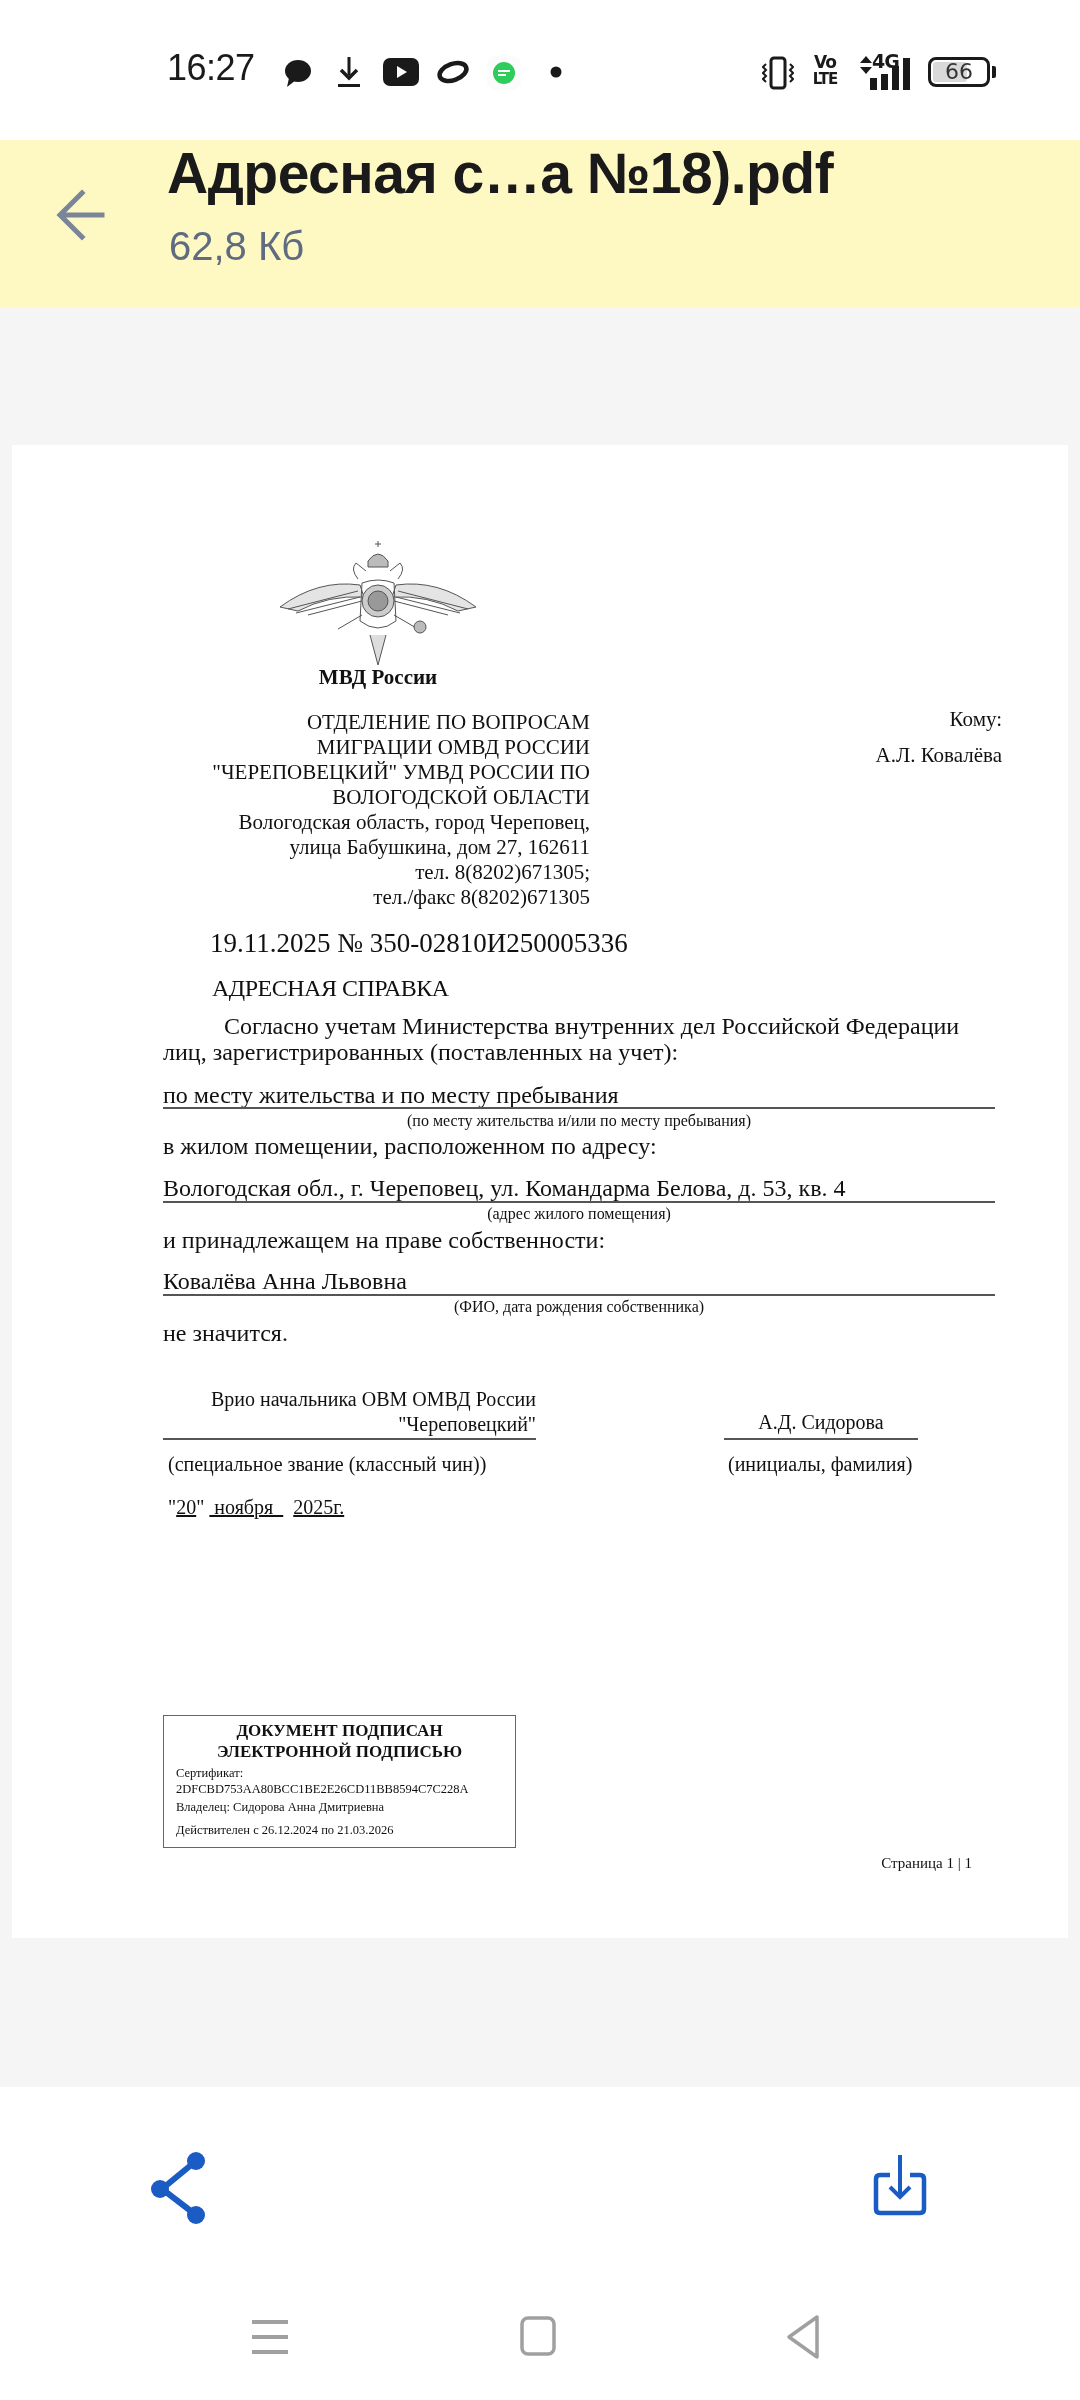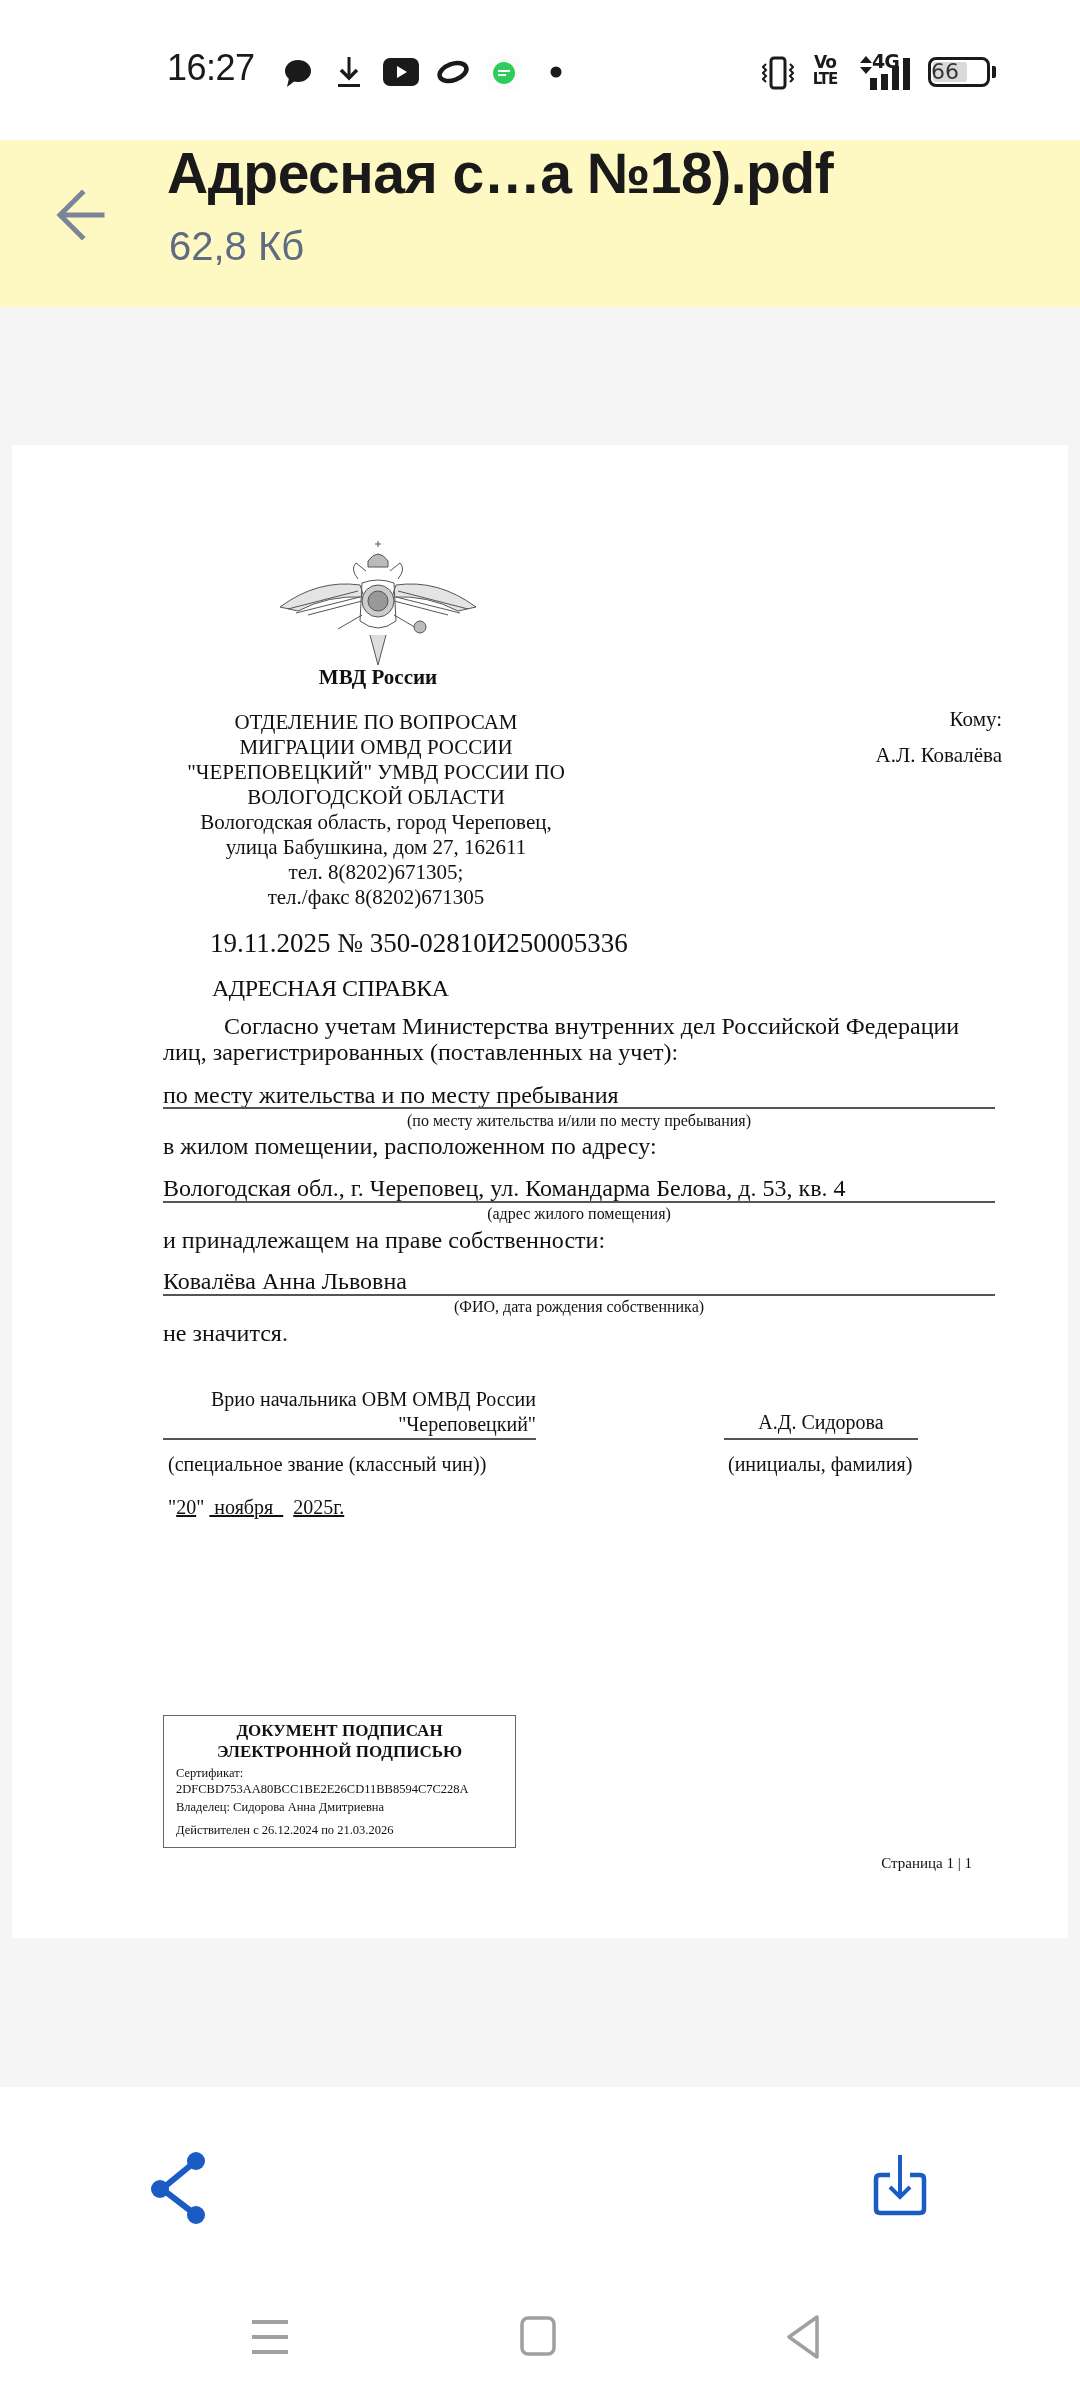--- a/index.html
+++ b/index.html
@@ -5,37 +5,37 @@
   * { box-sizing: border-box; margin: 0; padding: 0; }
   html, body { width: 1080px; height: 2400px; background: #ffffff; overflow: hidden; }
   body { position: relative; font-family: "Liberation Sans", sans-serif; color: #1c1c1c; }
 
   
   .statusbar { position: absolute; left: 0; top: 0; width: 1080px; height: 140px; }
   .sb-time { position: absolute; left: 167px; top: 47px; font-size: 36px; color: #1a1a1a; letter-spacing: -0.5px; font-family: Liberation Sans, sans-serif; }
   .sb-icon { position: absolute; top: 56px; }
   .battery { position: absolute; left: 928px; top: 57px; width: 62px; height: 30px; border: 3px solid #1a1a1a; border-radius: 8px; }
   .battery-fill { position: absolute; left: 2px; top: 2px; height: 20px; background: #d9d9d9; border-radius: 3px; }
-  .battery-text { position: absolute; left: 0; right: 0; top: -1px; text-align: left; font-size: 22px; color: #333; font-family: "DejaVu Sans", sans-serif; }
+  .battery-text { position: absolute; left: 0; right: 0; top: -1px; text-align: center; font-size: 22px; color: #333; font-family: "DejaVu Sans", sans-serif; }
   .battery-tip { position: absolute; left: 992px; top: 66px; width: 4px; height: 12px; background: #1a1a1a; border-radius: 0 2px 2px 0; }
 
   
   .header { position: absolute; left: 0; top: 140px; width: 1080px; height: 167px; background: #fef9c3; }
   .back-btn { position: absolute; left: 50px; top: 40px; width: 70px; height: 70px; }
   .title { position: absolute; left: 167px; top: 0; font-size: 57px; font-weight: bold; color: #1a1a1a; white-space: nowrap; font-family: "Liberation Sans", sans-serif; letter-spacing: -0.5px; }
   .subtitle { position: absolute; left: 169px; top: 84px; font-size: 40px; color: #5f6b80; font-family: "Liberation Sans", sans-serif; }
 
   
   .viewer { position: absolute; left: 0; top: 307px; width: 1080px; height: 1780px; background: #f5f5f5; }
   .page { position: absolute; left: 12px; top: 138px; width: 1056px; height: 1493px; background: #fff; font-family: "Liberation Serif", serif; color: #111; }
   .t { position: absolute; white-space: nowrap; }
   .crest { position: absolute; left: 266px; top: 94px; width: 200px; height: 130px; }
   .mvd { left: 0; width: 732px; text-align: center; top: 220px; font-size: 21px; font-weight: bold; }
   .org { position: absolute; left: 150px; width: 428px; top: 265px; text-align: center; font-size: 21px; line-height: 25px; }
-  .org div { white-space: nowrap; }
+  .org div { white-space: nowrap; text-align: right; }
   .kom { right: 66px; top: 262px; font-size: 21px; text-align: right; }
   .kom2 { right: 66px; top: 298px; font-size: 21px; text-align: right; }
   .num { left: 198px; top: 483px; font-size: 27px; }
   .h-title { left: 0; width: 1056px; padding-left: 200px; text-align: left; top: 530px; font-size: 24px; font-weight: normal; letter-spacing: -0.5px; }
   .body-t { font-size: 24px; }
   .line { position: absolute; height: 2px; background: #555; }
   .cap { font-size: 16px; text-align: center; }
   .sig-box { position: absolute; left: 151px; top: 1270px; width: 353px; height: 133px; border: 1.5px solid #666; }
   .sig-h { position: absolute; left: 0; right: 0; text-align: center; font-size: 17px; font-weight: bold; line-height: 21px; top: 4px; }
   .sig-s { position: absolute; left: 12px; font-size: 12.5px; white-space: nowrap; }

